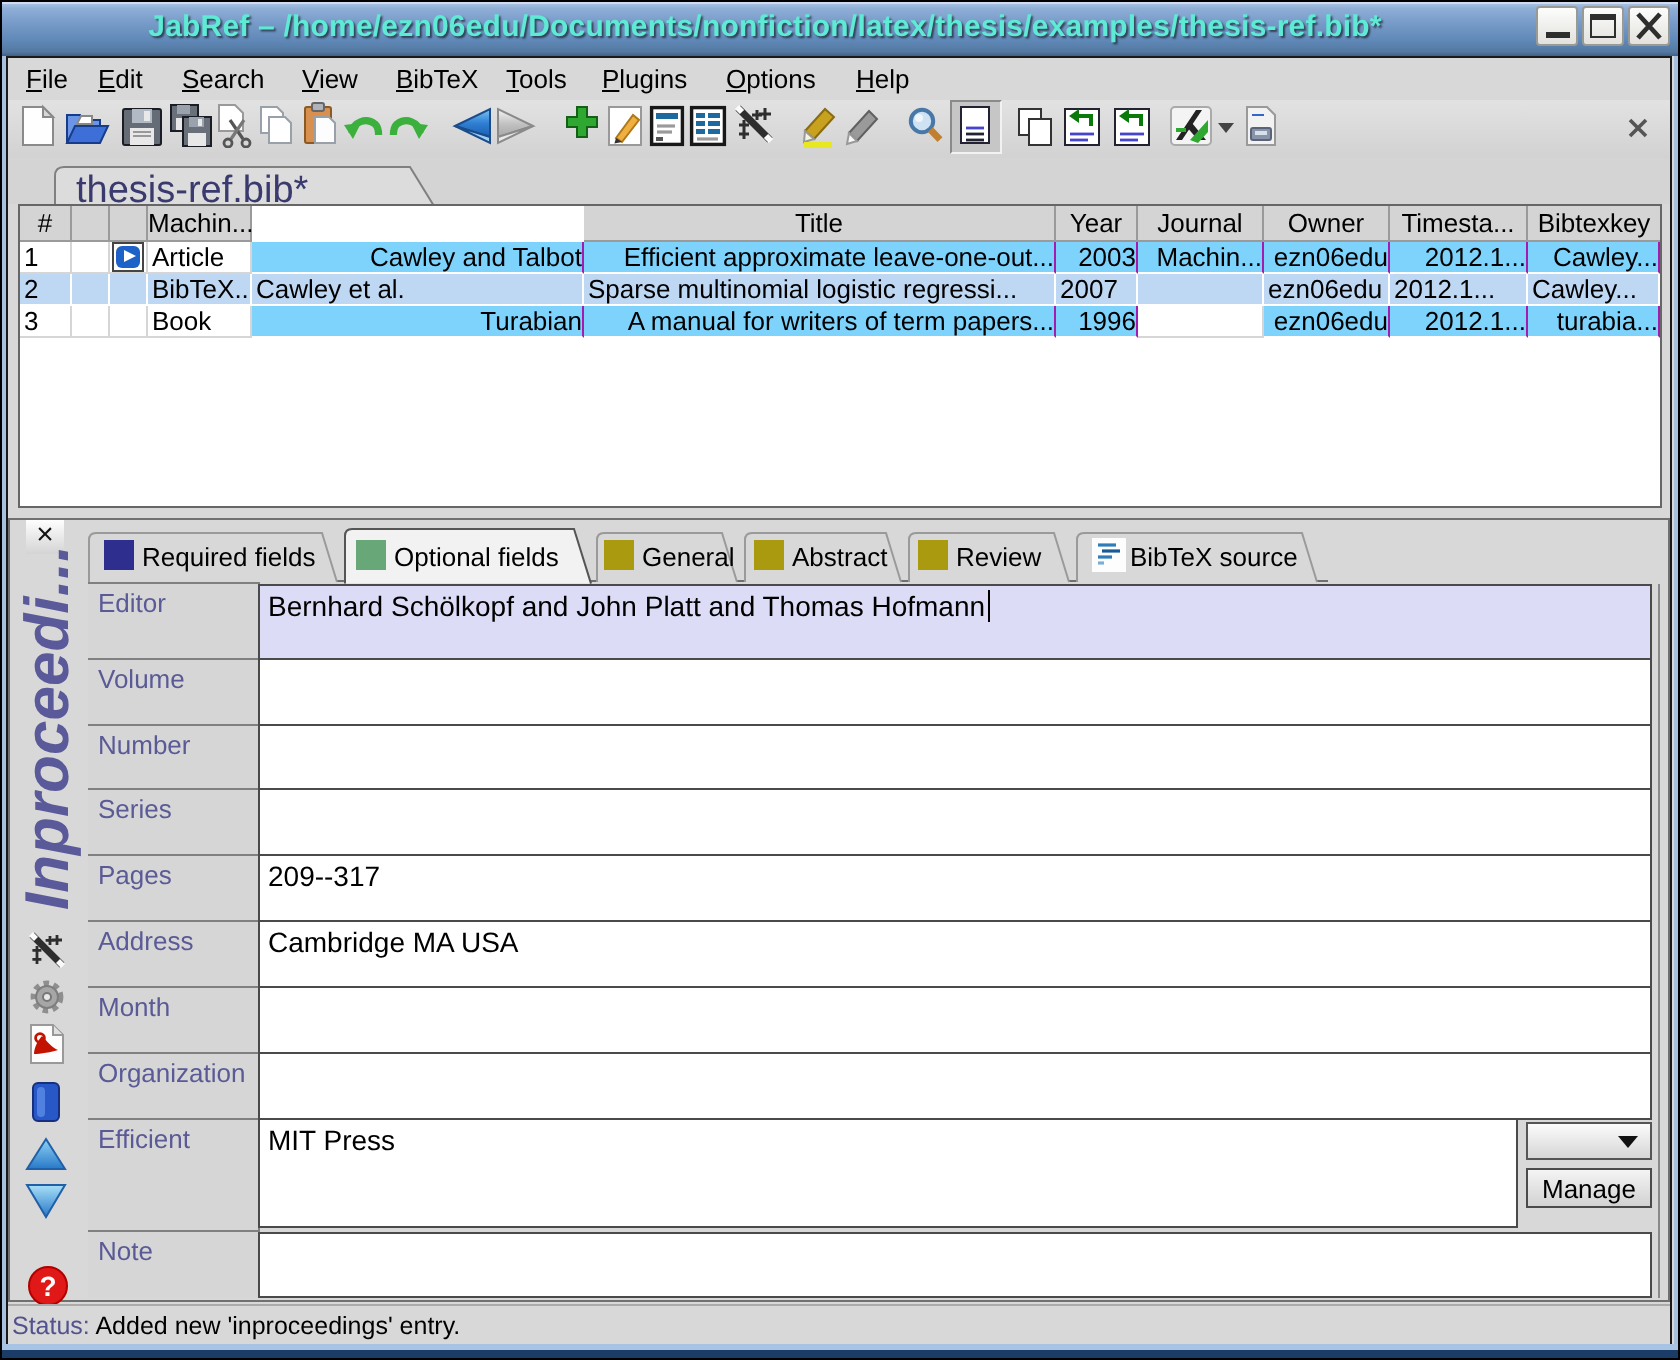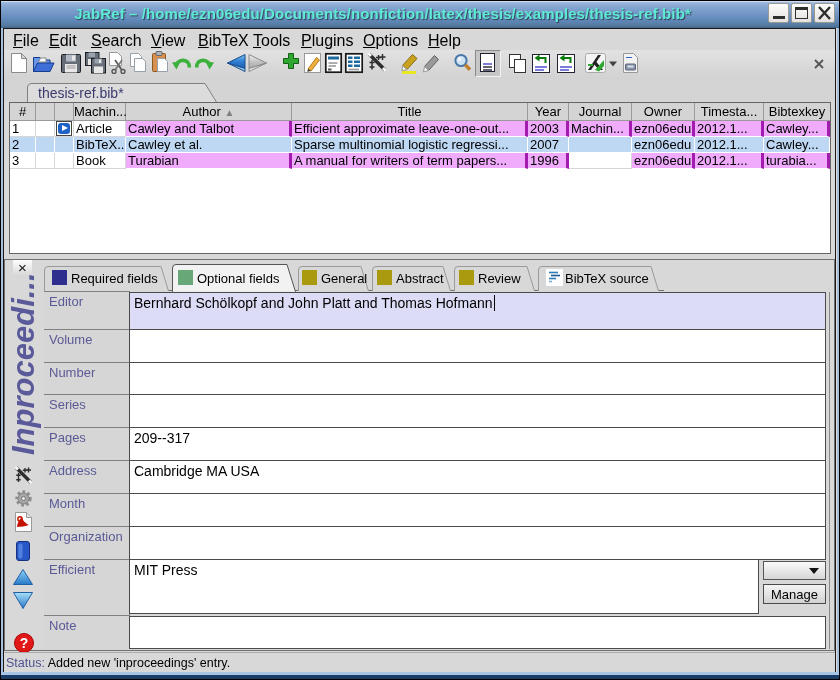--- a/index.html
+++ b/index.html
@@ -20,40 +20,40 @@
   
   #frL { position:absolute; left:1px; top:28px; width:2px; height:644px; background:#a8c0e0; }
   #frR { position:absolute; left:837px; top:28px; width:2px; height:644px; background:#a8c0e0; }
   #frB1 { position:absolute; left:1px; top:672px; width:838px; height:3px; background:#a8c4e4; }
   #frB2 { position:absolute; left:1px; top:675px; width:838px; height:4px; background:#1c3c68; }
   
   #client { position:absolute; left:3px; top:28px; width:833px; height:644px;
     background:#d8d8d8; border:1px solid #1a1a1a; border-bottom:none; }
   
   #menubar { position:absolute; left:4px; top:29px; width:831px; height:21px;
-    font-size:16px; color:#000; }
+    font-size:13px; color:#000; }
   .mi { position:absolute; top:3px; }
   .mi u { text-decoration:underline; }
   
   #toolbar { position:absolute; left:4px; top:50px; width:831px; height:29px;
     background:linear-gradient(#e2e2e2,#d2d2d2); }
   
   #tabstrip { position:absolute; left:4px; top:79px; width:831px; height:23px; background:#d4d4d4; }
-  #filetablabel { position:absolute; left:38px; top:85px; font-size:14px; color:#3a3a6e; }
+  #filetablabel { position:absolute; left:38px; top:85px; font-size:19px; color:#3a3a6e; }
   
   #tablewrap { position:absolute; left:9px; top:102px; width:822px; height:152px;
     background:#fff; border:1px solid #666; }
   .th { position:absolute; top:0; height:18px; background:#d4d4d4;
     border-right:1px solid #9a9a9a; border-bottom:1px solid #9a9a9a;
     font-size:13px; text-align:center; color:#000; line-height:17px; }
   .tr { position:absolute; height:16px; }
   .td { position:absolute; top:0; height:16px; font-size:13px; line-height:15px;
     white-space:nowrap; overflow:hidden; padding-left:2px; }
   .cw { background:#fff; border-right:1px solid #d6d6d6; border-bottom:1px solid #d6d6d6; }
-  .cl { background:#f0abfc; border-right:3px solid #a21caf; border-bottom:1px solid #fff; }
+  .cl { background:#7dd3fc; border-right:1px solid #a21caf; border-bottom:1px solid #fff;text-align:right; }
   .cs { background:#bed7f3; border-right:1px solid #fff; border-bottom:1px solid #fff; }
   #playcell { position:absolute; left:1px; top:0px; width:16px; height:15px;
     border:1px solid #444; background:#fff; display:block; }
   #playcell:before { content:""; position:absolute; left:1px; top:1px; width:12px; height:11px;
     background:#1e62c8; border-radius:3px; }
   #playcell:after { content:""; position:absolute; left:5px; top:3px; width:0; height:0;
     border-left:6px solid #fff; border-top:3.5px solid transparent; border-bottom:3.5px solid transparent; }
   
   #editor { position:absolute; left:4px; top:259px; width:831px; height:392px;
     background:#d8d8d8; border:1px solid #707070; }
@@ -279,21 +279,20 @@
   <div id="tabstrip"></div>
   <svg class="abs" style="left:27px;top:82px" width="198" height="21">
     <path d="M0.5,21 L0.5,6 Q0.5,1.5 5,1.5 L178,1.5 L190,21" fill="#dcdcdc" stroke="#808080"></path>
   </svg>
   <div id="filetablabel">thesis-ref.bib*</div>
   <div id="tablewrap">
     <div class="th" style="left:0;width:26px">#</div>
     <div class="th" style="left:26px;width:19px"></div>
     <div class="th" style="left:45px;width:19px"></div>
     <div class="th" style="left:64px;width:52px">Machin...</div>
-    <div class="th" style="left:116px;width:166px">Author <span style="color:#808080;font-size:10px">▲</span></div>
     <div class="th" style="left:282px;width:236px">Title</div>
     <div class="th" style="left:518px;width:41px">Year</div>
     <div class="th" style="left:559px;width:63px">Journal</div>
     <div class="th" style="left:622px;width:63px">Owner</div>
     <div class="th" style="left:685px;width:69px">Timesta...</div>
     <div class="th" style="left:754px;width:66px;border-right:none">Bibtexkey</div>
 
     <div class="tr" style="top:18px">
       <div class="td cw" style="left:0;width:26px">1</div>
       <div class="td cw" style="left:26px;width:19px"></div>

